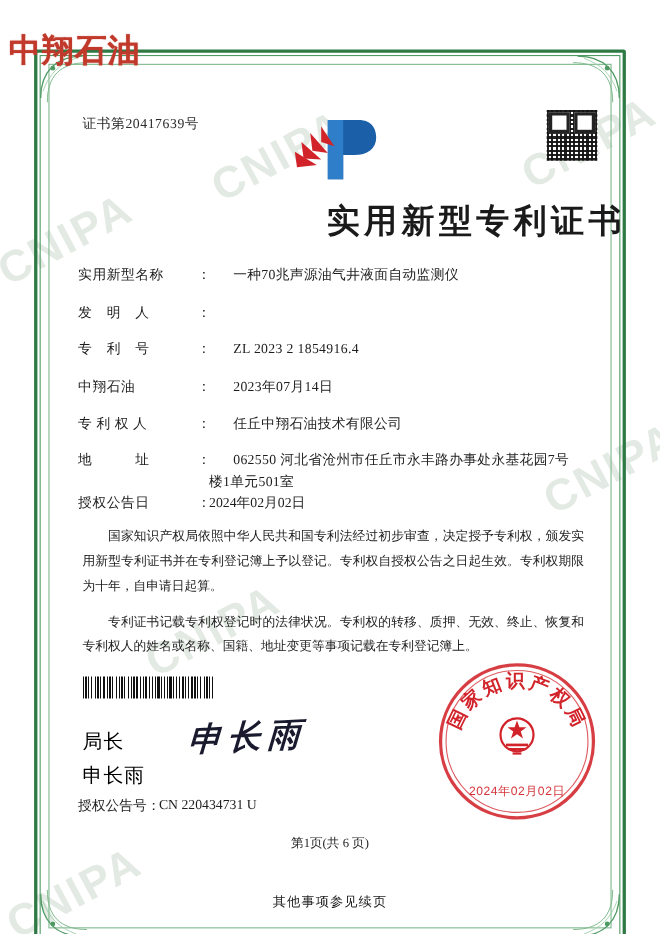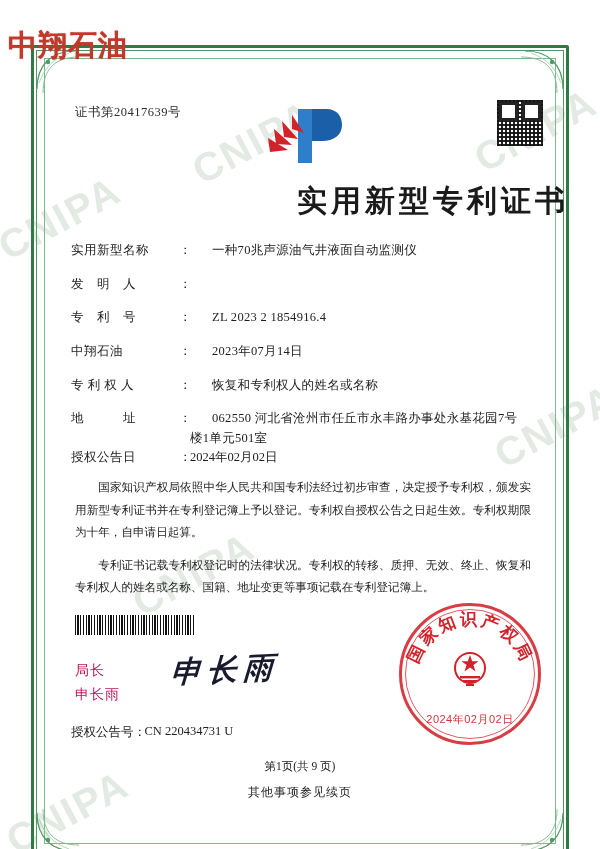--- a/index.html
+++ b/index.html
@@ -215,23 +215,23 @@
       repeating-linear-gradient(90deg,
         #111 0 1px, #fff 1px 2px, #111 2px 4px, #fff 4px 5px,
         #111 5px 6px, #fff 6px 8px, #111 8px 9px, #fff 9px 11px);
   }
 
   
   .sig-label {
     position: absolute;
     left: 44px;
     top: 614px;
-    font-size: 14px;
+    font-size: 18px;
     line-height: 1.7;
-    color: #be185d;
+    color: #000000;
     letter-spacing: 1px;
   }
   .sig-hand {
     position: absolute;
     left: 140px;
     top: 605px;
     font-size: 30px;
     font-family: "Liberation Serif", "DejaVu Serif", serif;
     font-style: italic;
     font-weight: bold;
@@ -296,21 +296,21 @@
     position: absolute;
     left: 0; right: 0;
     top: 714px;
     text-align: center;
     font-size: 11.5px;
     color: #1d1d1d;
   }
   .footnote {
     position: absolute;
     left: 0; right: 0;
-    top: 784px;
+    top: 812px;
     text-align: center;
     font-size: 12px;
     color: #1d1d1d;
     letter-spacing: 1px;
     z-index: 20;
   }
 </style>
 </head>
 <body>
 
@@ -399,21 +399,21 @@
 
     <div class="field">
       <span class="f-label">中翔石油</span>
       <span class="f-colon">：</span>
       <span class="f-value">2023年07月14日</span>
     </div>
 
     <div class="field">
       <span class="f-label">专 利 权 人</span>
       <span class="f-colon">：</span>
-      <span class="f-value">恢复和专利权人的姓名或名称</span>
+      <span class="f-value">任丘中翔石油技术有限公司</span>
     </div>
 
     <div class="field">
       <span class="f-label">地　　　址</span>
       <span class="f-colon">：</span>
       <span class="f-value">062550 河北省沧州市任丘市永丰路办事处永基花园7号</span>
     </div>
     <div class="f-value2">楼1单元501室</div>
 
     <div class="dual">
@@ -459,16 +459,16 @@
         <circle cx="23" cy="20" r="15" fill="none" stroke="#d2232a" stroke-width="2"></circle>
         <path d="M23 7 L25.2 13.2 L31.6 13.2 L26.4 17 L28.5 23.4 L23 19.5 L17.5 23.4 L19.6 17 L14.4 13.2 L20.8 13.2 Z" fill="#d2232a"></path>
         <rect x="13" y="28" width="20" height="2.4" fill="#d2232a"></rect>
         <rect x="16" y="32" width="14" height="2.2" fill="#d2232a"></rect>
         <rect x="19" y="36" width="8" height="2" fill="#d2232a"></rect>
       </svg>
     </div>
     <div class="seal-date">2024年02月02日</div>
   </div>
 
-  <div class="page-no">第1页(共 9 页)</div>
+  <div class="page-no">第1页(共 6 页)</div>
 </div>
 
 <div class="footnote">其他事项参见续页</div>
 
 </body></html>

